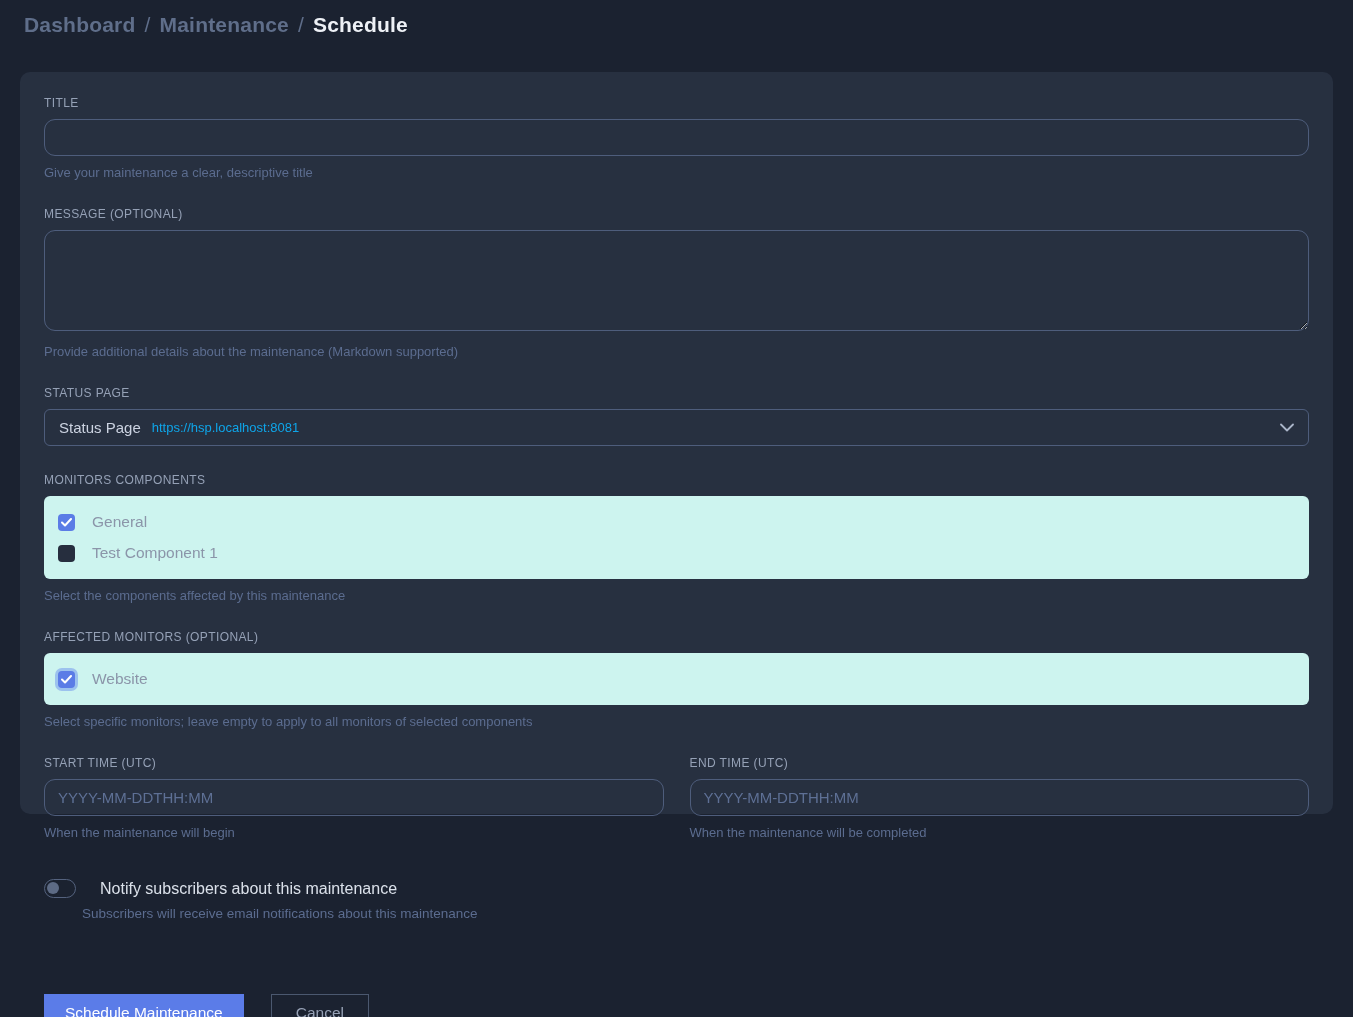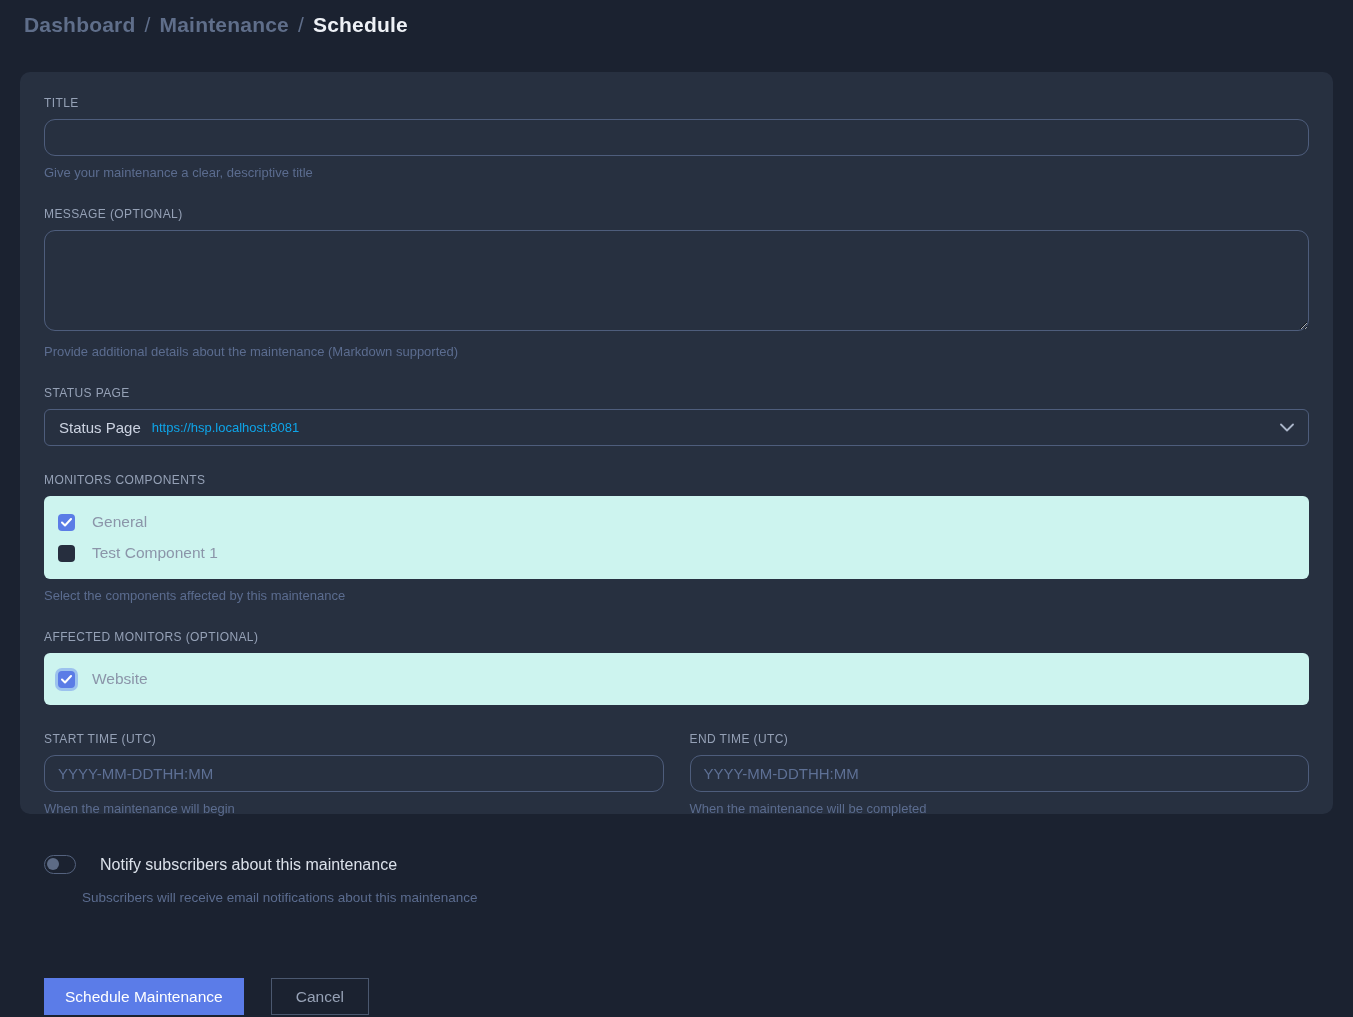--- a/index.html
+++ b/index.html
@@ -76,21 +76,21 @@
   .toggle-row { display: flex; align-items: center; gap: 24px; cursor: pointer; }
   .toggle {
     width: 32px; height: 19px; border: 1.5px solid #54627e; border-radius: 10px;
     position: relative; flex: 0 0 auto; background: transparent;
   }
   .toggle .knob {
     position: absolute; left: 2px; top: 2px; width: 12px; height: 12px;
     border-radius: 50%; background: #5d6b85;
   }
   .toggle-label { color: #dbe1ea; font-size: 16px; }
-  .toggle-help { margin-left: 38px; margin-top: 16px; font-size: 13.5px; color: #5b6c8f; }
+  .toggle-help { margin-left: 38px; margin-top: 8px; font-size: 13.5px; color: #5b6c8f; }
 
   
   .actions { display: flex; gap: 27px; }
   .btn {
     height: 37px; border-radius: 0; font-size: 15.5px; cursor: pointer;
     font-family: "Liberation Sans", sans-serif;
     margin-top: 42px;
   }
   .btn-primary {
     background: #5b7ce8; color: #ffffff; border: none; padding: 0 21px; font-weight: 500;
@@ -165,20 +165,21 @@
     <div class="option-panel">
       <div class="option-row">
         <span class="checkbox ring checked">
           <svg width="11" height="9" viewBox="0 0 11 9" fill="none">
             <path d="M1 4.5 L4 7.5 L10 1" stroke="#ffffff" stroke-width="2" stroke-linecap="round" stroke-linejoin="round"></path>
           </svg>
         </span>
         <span class="option-label">Website</span>
       </div>
     </div>
+    <div class="help">Select specific monitors; leave empty to apply to all monitors of selected components</div>
   </div>
 
   <div class="time-grid">
     <div>
       <label class="field-label">START TIME (UTC)</label>
       <input class="text-input" type="text" placeholder="YYYY-MM-DDTHH:MM" style="">
       <div class="help">When the maintenance will begin</div>
     </div>
     <div>
       <label class="field-label">END TIME (UTC)</label>

